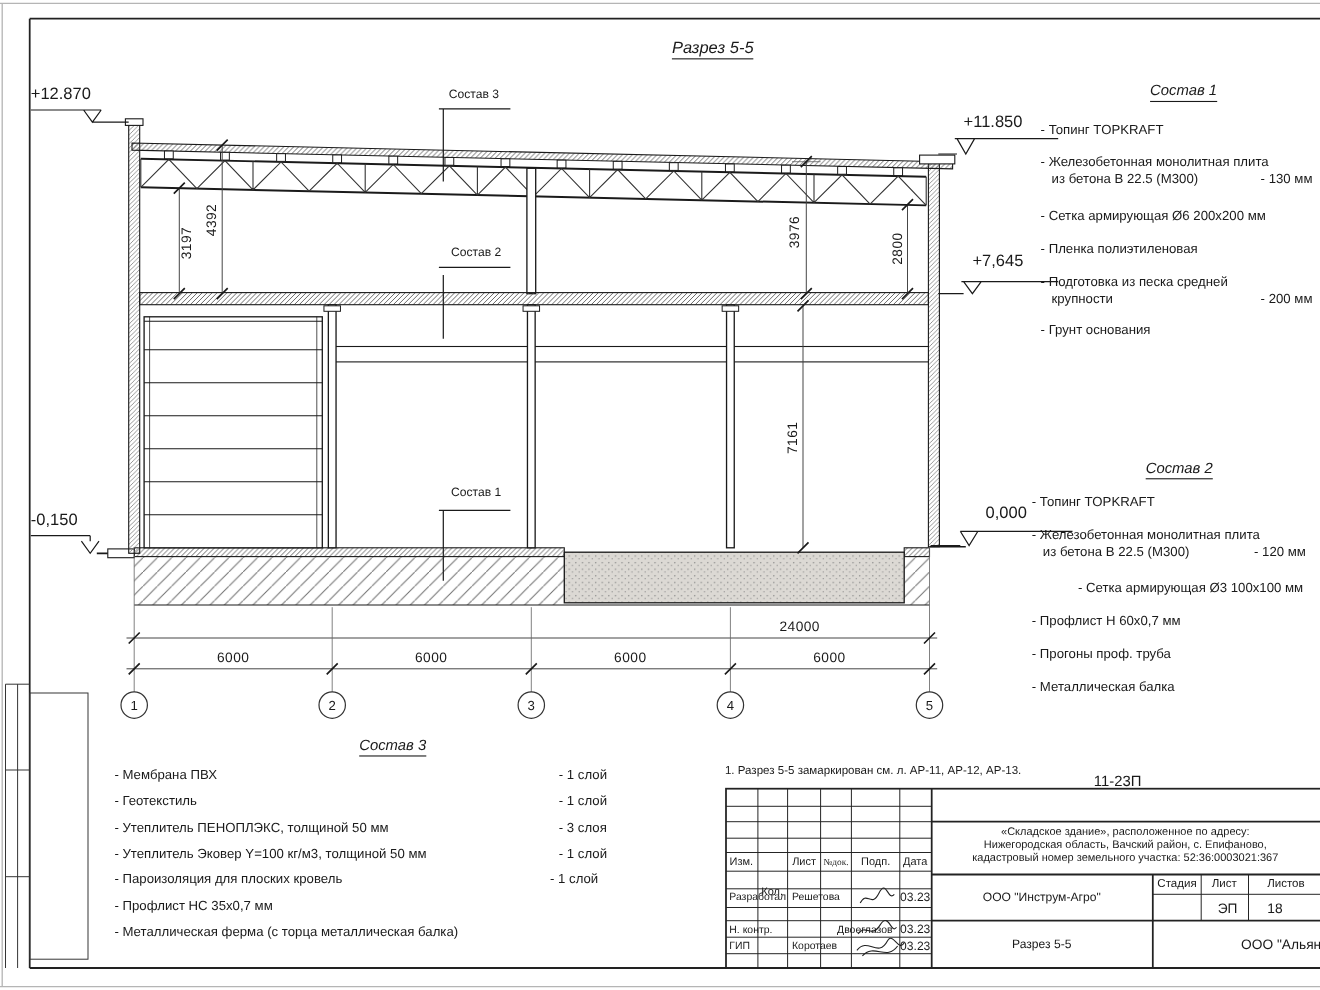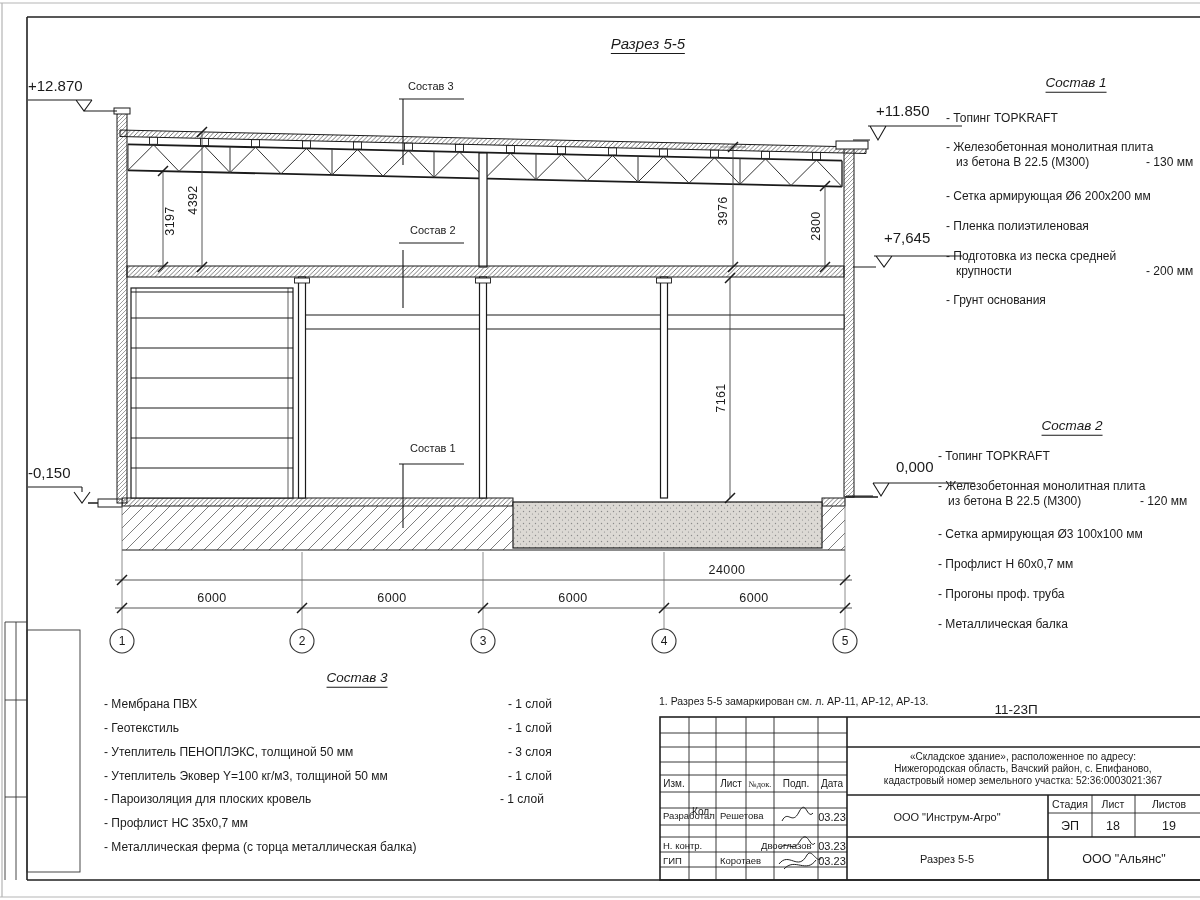--- a/index.html
+++ b/index.html
@@ -6,21 +6,21 @@
   #sheet{position:relative;width:1200px;height:900px;background:#ffffff;overflow:hidden;
          font-family:"Liberation Sans",sans-serif;color:#1a1a1a;}
   svg{position:absolute;left:0;top:0;}
   .t{position:absolute;white-space:nowrap;color:#1a1a1a;line-height:1;}
   .c{transform:translate(-50%,-50%);}
   .r{transform:translate(-50%,-50%) rotate(-90deg);}
   .it{font-style:italic;}
   .ul{border-bottom:1.2px solid #1a1a1a;padding-bottom:2px;}
   .s15{font-size:15px;}
   .s13{font-size:13.5px;}
-  .s125{font-size:12.5px;}
+  .s125{font-size:12.5px;margin-left:46px;}
   .s12{font-size:12px;}
   .s11{font-size:11px;}
   .s105{font-size:10.5px;}
   .s10{font-size:10px;}
   .s95{font-size:9.5px;}
   .s9{font-size:11px;}
   .s85{font-size:8.5px;font-family:Liberation Serif, serif;}
   .dim{font-size:12.5px;letter-spacing:0.4px;}
 </style>
 </head>
@@ -209,21 +209,21 @@
 <span class="t s12" style="left:946px;top:250px">- Подготовка из песка средней</span>
 <span class="t s12" style="left:956px;top:265px">крупности</span>
 <span class="t s12" style="left:1146px;top:265px">- 200 мм</span>
 <span class="t s12" style="left:946px;top:294px">- Грунт основания</span>
 
 <span class="t s13 it ul c" style="left:1072px;top:427px">Состав 2</span>
 <span class="t s12" style="left:938px;top:450px">- Топинг TOPKRAFT</span>
 <span class="t s12" style="left:938px;top:480px">- Железобетонная  монолитная плита</span>
 <span class="t s12" style="left:948px;top:495px">из бетона  В 22.5 (М300)</span>
 <span class="t s12" style="left:1140px;top:495px">- 120 мм</span>
-<span class="t s12" style="left:938px;top:528px">- Сетка армирующая Ø3 100х100 мм</span>
+<span class="t s12" style="left:980px;top:528px">- Сетка армирующая Ø3 100х100 мм</span>
 <span class="t s12" style="left:938px;top:558px">- Профлист Н 60х0,7 мм</span>
 <span class="t s12" style="left:938px;top:588px">- Прогоны проф. труба</span>
 <span class="t s12" style="left:938px;top:618px">- Металлическая балка</span>
 
 <span class="t s13 it ul c" style="left:357px;top:679px">Состав 3</span>
 <span class="t s12" style="left:104px;top:698px">- Мембрана ПВХ</span>
 <span class="t s12" style="left:508px;top:698px">- 1 слой</span>
 <span class="t s12" style="left:104px;top:722px">- Геотекстиль</span>
 <span class="t s12" style="left:508px;top:722px">- 1 слой</span>
 <span class="t s12" style="left:104px;top:746px">- Утеплитель ПЕНОПЛЭКС, толщиной 50 мм</span>

